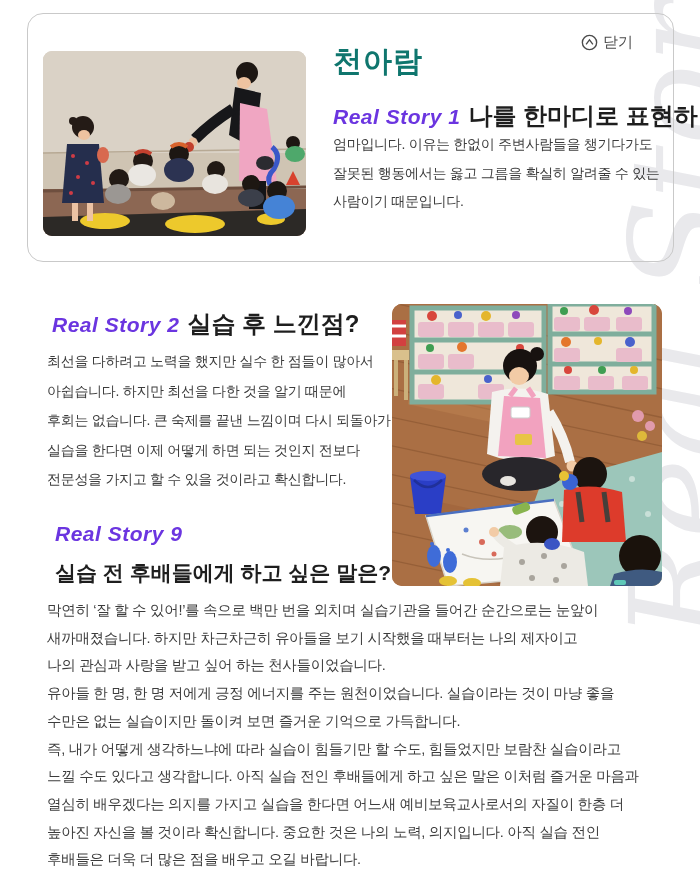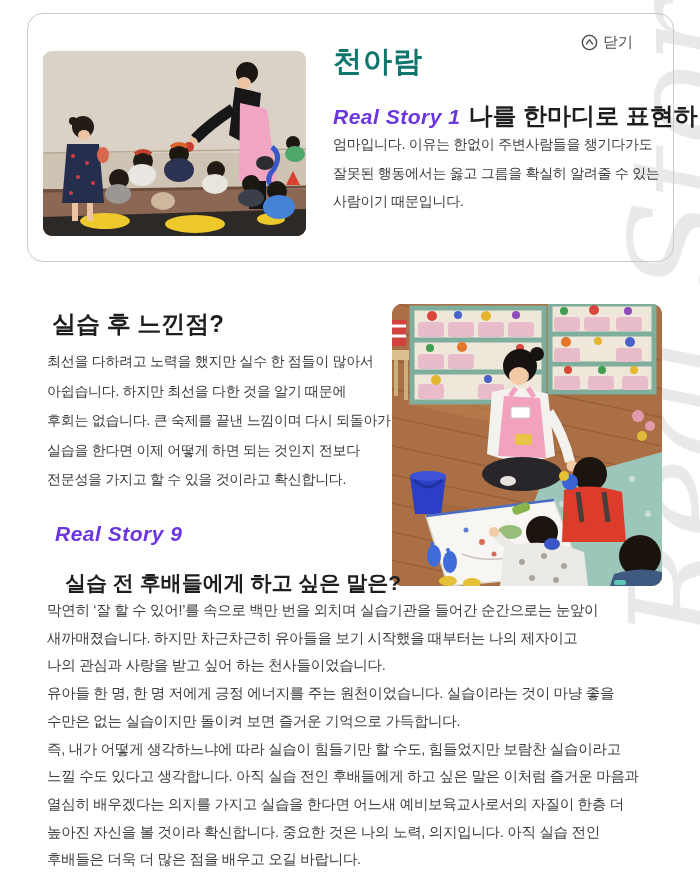--- a/index.html
+++ b/index.html
@@ -52,21 +52,21 @@
     letter-spacing:-0.3px;
   }
   .photo2{
     position:absolute;left:392px;top:304px;width:270px;height:282px;
     border-radius:10px;overflow:hidden;background:#aa6f44;
   }
   
   .rs3-label{position:absolute;left:55px;top:522px;}
   .question-3{
     position:absolute;left:47px;top:551px;font-size:21px;font-weight:800;
-    color:#1e1e1e;margin:18px;white-space:nowrap;
+    color:#1e1e1e;margin:8px;white-space:nowrap;
   }
   .answer-3{
     position:absolute;left:47px;top:597px;font-size:14.5px;line-height:27.7px;
     letter-spacing:-0.3px;
   }
 </style>
 </head>
 <body>
 
 <div class="watermark">Real Story</div>
@@ -150,20 +150,21 @@
   <div class="story-row row-1">
     <span class="rs-label">Real Story 1</span>
     <span class="question">나를 한마디로 표현하면?</span>
   </div>
   <p class="answer answer-1">엄마입니다. 이유는 한없이 주변사람들을 챙기다가도
 잘못된 행동에서는 옳고 그름을 확실히 알려줄 수 있는
 사람이기 때문입니다.</p>
 </section>
 
 <div class="story-row row-2">
+  <span class="rs-label">Real Story 2</span>
   <span class="question">실습 후 느낀점?</span>
 </div>
 <p class="answer answer-2">최선을 다하려고 노력을 했지만 실수 한 점들이 많아서
 아쉽습니다. 하지만 최선을 다한 것을 알기 때문에
 후회는 없습니다. 큰 숙제를 끝낸 느낌이며 다시 되돌아가
 실습을 한다면 이제 어떻게 하면 되는 것인지 전보다
 전문성을 가지고 할 수 있을 것이라고 확신합니다.</p>
 
 <div class="photo2">
   <svg width="270" height="282" viewBox="0 0 270 282">

